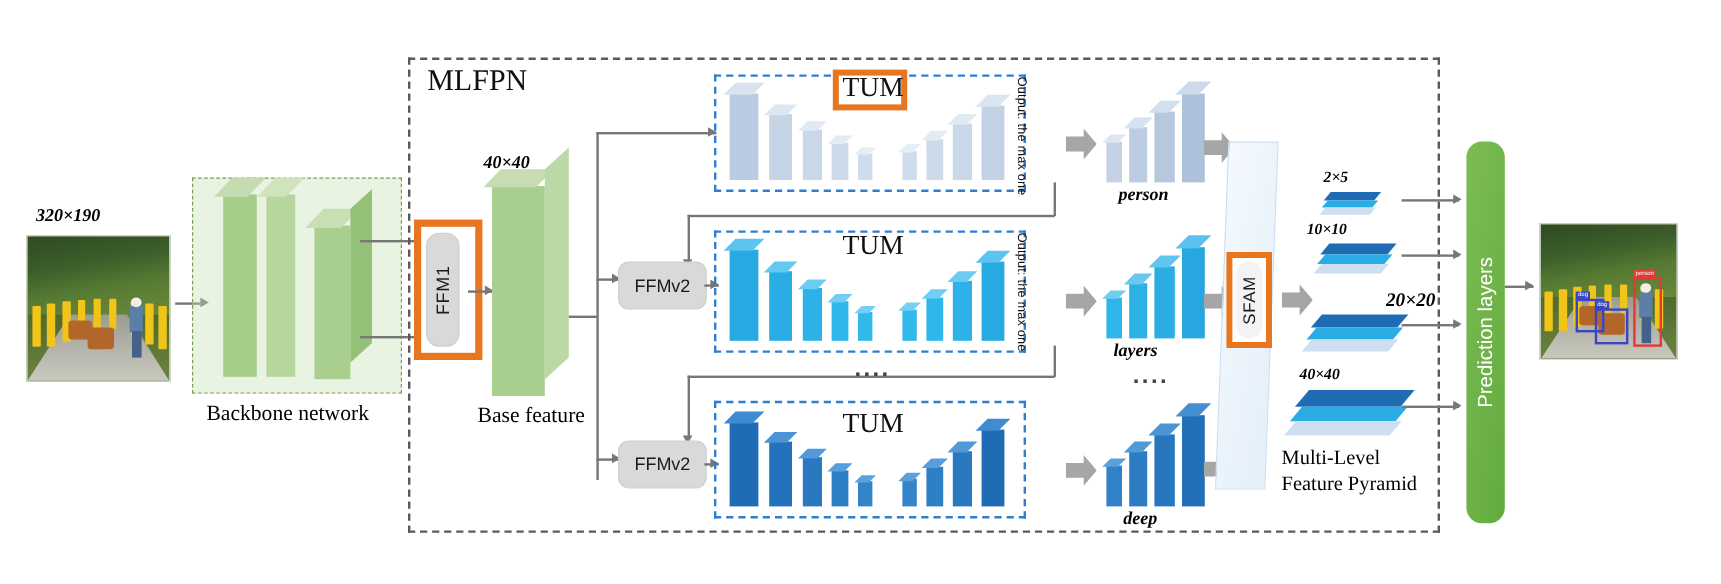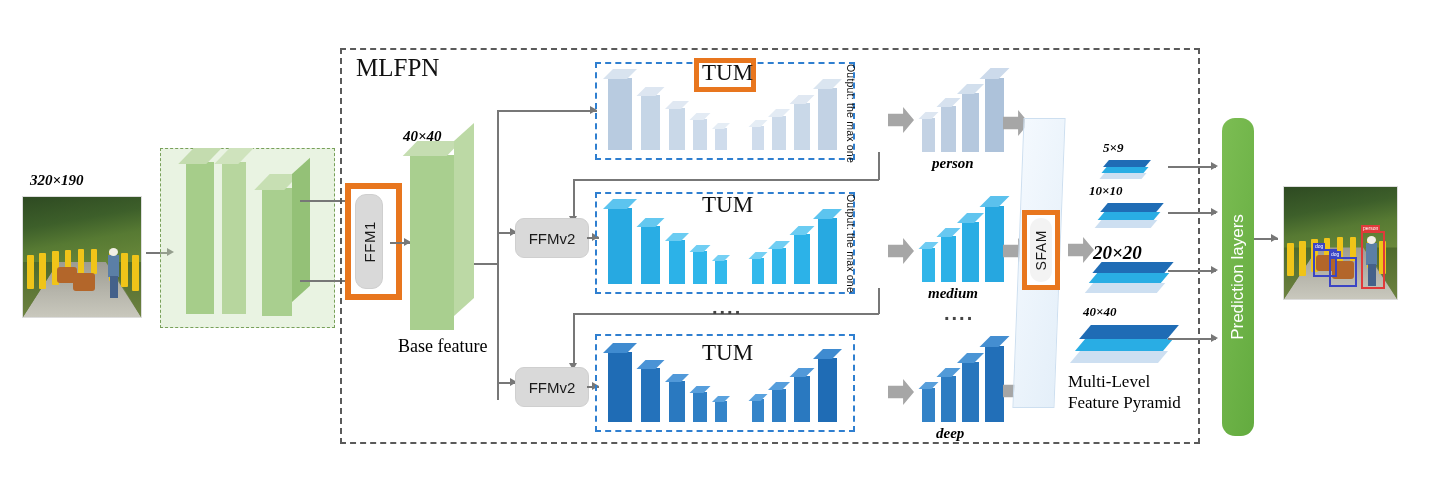--- a/index.html
+++ b/index.html
@@ -103,20 +103,21 @@
 
   <div id="backbone-outline" class="abs"></div>
 
   <div class="abs" style="left:186px;top:162px;width:28px;height:152px;background:#a6cd8a;"></div>
   <div class="abs" style="left:186px;top:148px;width:28px;height:16px;background:#c4dcaf;transform:skewX(-44deg);"></div>
   <div class="abs" style="left:222px;top:162px;width:24px;height:152px;background:#b7d69e;"></div>
   <div class="abs" style="left:222px;top:148px;width:24px;height:16px;background:#cfe3bd;transform:skewX(-44deg);"></div>
   <div class="abs" style="left:262px;top:188px;width:30px;height:128px;background:#a9cf8f;"></div>
   <div class="abs" style="left:262px;top:174px;width:30px;height:16px;background:#c7dfb3;transform:skewX(-44deg);"></div>
   <div class="abs" style="left:292px;top:174px;width:18px;height:128px;background:#94c177;transform:skewY(-42deg);transform-origin:left top;"></div>
+  <div class="abs serif" style="left:172px;top:334px;font-size:18px;">Backbone network</div>
 
   <div class="ln lnh" style="left:300px;top:200px;width:62px;"></div>
   <div class="arrowhead" style="left:360px;top:196px;"></div>
   <div class="ln lnh" style="left:300px;top:280px;width:62px;"></div>
   <div class="arrowhead" style="left:360px;top:276px;"></div>
 
   <div class="orange-box" style="left:345px;top:183px;width:57px;height:117px;"></div>
   <div class="module vert" style="left:355px;top:194px;width:26px;height:93px;">
     <span>FFM1</span>
   </div>
@@ -251,21 +252,21 @@
   <div class="fatarrow" style="left:1003px;top:109px;width:26px;height:28px;"></div>
 
   <div class="abs" style="left:922px;top:248px;width:13px;height:34px;background:#30b5e9;"></div>
   <div class="abs" style="left:922px;top:242px;width:13px;height:7px;background:#6fccf3;transform:skewX(-45deg);"></div>
   <div class="abs" style="left:941px;top:236px;width:15px;height:46px;background:#2cb1e7;"></div>
   <div class="abs" style="left:941px;top:228px;width:15px;height:9px;background:#68c8f1;transform:skewX(-45deg);"></div>
   <div class="abs" style="left:962px;top:222px;width:17px;height:60px;background:#29ade4;"></div>
   <div class="abs" style="left:962px;top:213px;width:17px;height:10px;background:#61c5ef;transform:skewX(-45deg);"></div>
   <div class="abs" style="left:985px;top:206px;width:19px;height:76px;background:#26a7e0;"></div>
   <div class="abs" style="left:985px;top:196px;width:19px;height:11px;background:#5bc1ed;transform:skewX(-45deg);"></div>
-  <div class="abs ital" style="left:928px;top:285px;font-size:15px;">medium</div>
+  <div class="abs ital" style="left:928px;top:285px;font-size:15px;">layers</div>
   <div class="dots" style="left:944px;top:302px;">....</div>
   <div class="fatarrow" style="left:1003px;top:237px;width:26px;height:28px;"></div>
 
   <div class="abs" style="left:922px;top:388px;width:13px;height:34px;background:#3282c7;"></div>
   <div class="abs" style="left:922px;top:382px;width:13px;height:7px;background:#589fdb;transform:skewX(-45deg);"></div>
   <div class="abs" style="left:941px;top:376px;width:15px;height:46px;background:#2d7cc2;"></div>
   <div class="abs" style="left:941px;top:368px;width:15px;height:9px;background:#519ad8;transform:skewX(-45deg);"></div>
   <div class="abs" style="left:962px;top:362px;width:17px;height:60px;background:#2876bd;"></div>
   <div class="abs" style="left:962px;top:353px;width:17px;height:10px;background:#4b95d5;transform:skewX(-45deg);"></div>
   <div class="abs" style="left:985px;top:346px;width:19px;height:76px;background:#226fb8;"></div>
@@ -273,35 +274,35 @@
   <div class="abs ital" style="left:936px;top:425px;font-size:15px;">deep</div>
   <div class="fatarrow" style="left:1003px;top:377px;width:26px;height:28px;"></div>
 
   <div id="sfam-slab" class="abs"></div>
   <div class="orange-thin" style="left:1022px;top:210px;width:38px;height:80px;"></div>
   <div class="module vert" style="left:1030px;top:218px;width:22px;height:64px;background:#f3f3f3;border:none;">
     <span style="font-size:14px;">SFAM</span>
   </div>
   <div class="fatarrow" style="left:1068px;top:236px;width:26px;height:28px;"></div>
 
-  <div class="abs ital" style="left:1103px;top:140px;font-size:13px;">5×9</div>
+  <div class="abs ital" style="left:1103px;top:140px;font-size:13px;">2×5</div>
   <div class="abs" style="left:1100px;top:160px;">
     <div class="abs" style="left:6px;top:0;width:42px;height:7px;background:#1f6cb5;transform:skewX(-40deg);"></div>
     <div class="abs" style="left:4px;top:7px;width:42px;height:6px;background:#29ade4;transform:skewX(-40deg);"></div>
     <div class="abs" style="left:2px;top:13px;width:42px;height:6px;background:#cddff1;transform:skewX(-40deg);"></div>
   </div>
 
   <div class="abs ital" style="left:1089px;top:183px;font-size:13px;">10×10</div>
   <div class="abs" style="left:1095px;top:203px;">
     <div class="abs" style="left:9px;top:0;width:56px;height:9px;background:#1f6cb5;transform:skewX(-40deg);"></div>
     <div class="abs" style="left:6px;top:9px;width:56px;height:8px;background:#29ade4;transform:skewX(-40deg);"></div>
     <div class="abs" style="left:3px;top:17px;width:56px;height:8px;background:#cddff1;transform:skewX(-40deg);"></div>
   </div>
 
-  <div class="abs ital" style="left:1093px;top:242px;font-size:19px;">20×20</div>
+  <div class="abs ital" style="left:1155px;top:242px;font-size:16px;">20×20</div>
   <div class="abs" style="left:1085px;top:262px;">
     <div class="abs" style="left:12px;top:0;width:72px;height:11px;background:#1f6cb5;transform:skewX(-40deg);"></div>
     <div class="abs" style="left:8px;top:11px;width:72px;height:10px;background:#29ade4;transform:skewX(-40deg);"></div>
     <div class="abs" style="left:4px;top:21px;width:72px;height:10px;background:#cddff1;transform:skewX(-40deg);"></div>
   </div>
 
   <div class="abs ital" style="left:1083px;top:304px;font-size:13px;">40×40</div>
   <div class="abs" style="left:1070px;top:325px;">
     <div class="abs" style="left:15px;top:0;width:88px;height:14px;background:#1f6cb5;transform:skewX(-40deg);"></div>
     <div class="abs" style="left:10px;top:14px;width:88px;height:12px;background:#29ade4;transform:skewX(-40deg);"></div>

